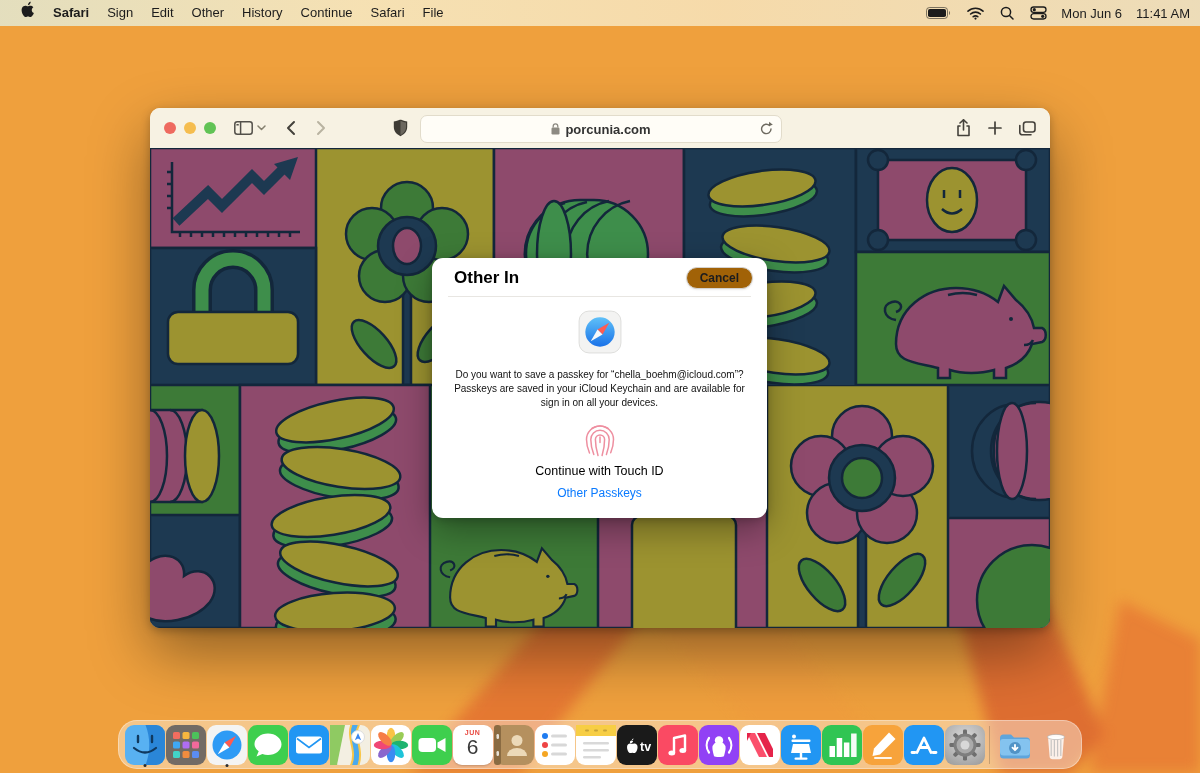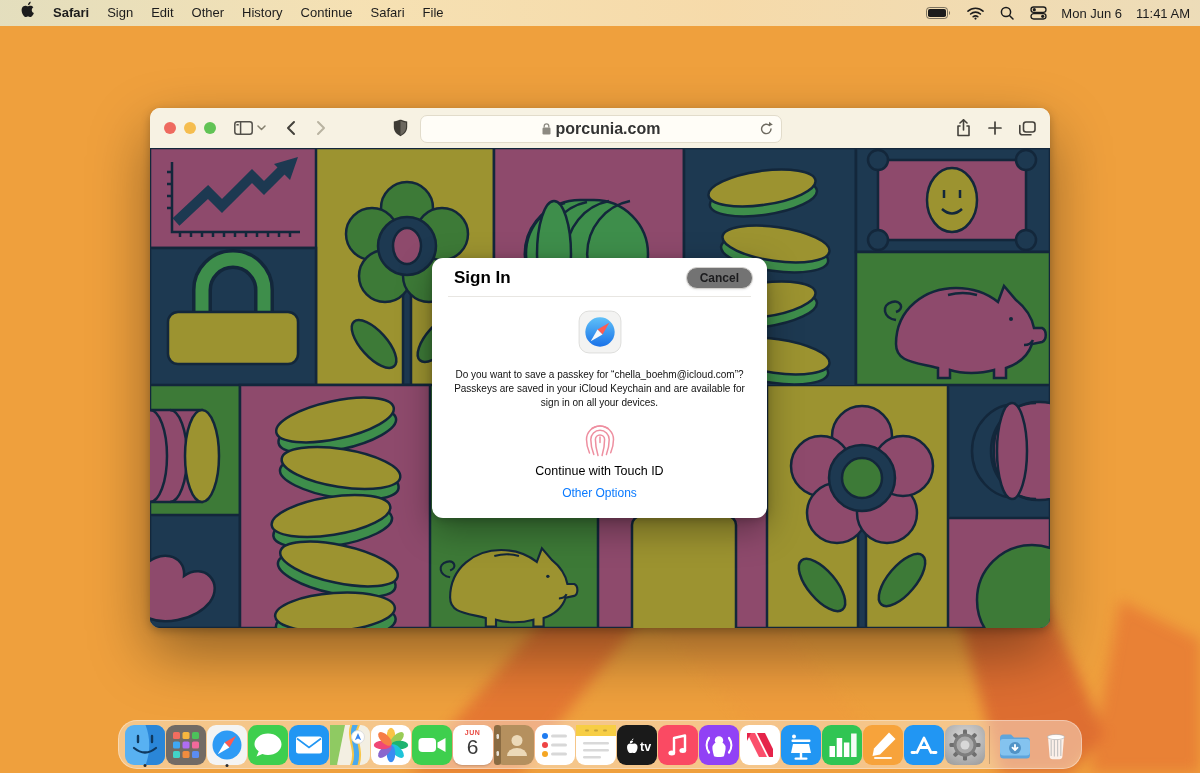--- a/index.html
+++ b/index.html
@@ -28,31 +28,31 @@
   .menubar .timetxt{padding-left:2px;}
   
   .window{position:absolute;left:150px;top:108px;width:900px;height:520px;border-radius:10px;
     box-shadow:0 25px 60px rgba(0,0,0,.4), 0 3px 10px rgba(0,0,0,.25);background:#f7f2e3;}
   .toolbar{position:absolute;left:0;top:0;right:0;height:40px;background:#f7f2e3;border-radius:10px 10px 0 0;
     border-bottom:1px solid #d6cfbd;display:flex;align-items:center;}
   .lights{display:flex;gap:8px;padding-left:14px;}
   .light{width:12px;height:12px;border-radius:50%;}
   .toolbtn{display:flex;align-items:center;justify-content:center;color:#53504a;}
   .urlfield{position:absolute;left:270px;top:7px;width:360px;height:26px;background:#fffdf7;border:1px solid #e2dccb;
-    border-radius:7px;display:flex;align-items:center;justify-content:center;font-size:16px;color:#3c3c3c;gap:5px;}
+    border-radius:7px;display:flex;align-items:center;justify-content:center;font-size:13px;color:#3c3c3c;gap:5px;}
   .urlreload{position:absolute;right:8px;top:5px;}
   .rightbtns{position:absolute;right:14px;top:0;height:40px;display:flex;align-items:center;gap:17px;}
   .content{position:absolute;left:0;top:40px;width:900px;height:480px;border-radius:0 0 10px 10px;overflow:hidden;background:#1d3951;}
   
   .dialog{position:absolute;left:282px;top:150px;width:335px;height:260px;background:#fff;border-radius:11px;
     box-shadow:0 12px 34px rgba(0,0,0,.34), 0 2px 8px rgba(0,0,0,.2);}
   .dlg-head{position:relative;height:38px;}
   .dlg-title{position:absolute;left:22px;top:10px;font-size:17px;font-weight:700;color:#000;}
   .dlg-cancel{position:absolute;right:14px;top:9px;padding:3px 13px;font-size:12px;font-weight:600;color:#1c1c1e;
-    background:#737373;border:1px solid #d4d2cf;border-radius:13px;box-shadow:0 1px 2px rgba(0,0,0,.08);cursor:default;}
+    background:#a16207;border:1px solid #d4d2cf;border-radius:13px;box-shadow:0 1px 2px rgba(0,0,0,.08);cursor:default;}
   .dlg-divider{margin:0 16px;border-top:1px solid #e8e6e2;}
   .dlg-body{text-align:center;}
   .dlg-safari{margin-top:13px;}
   .dlg-text{margin:10px auto 0;max-width:300px;font-size:10px;line-height:1.38;color:#111;}
   .dlg-fp{margin-top:11px;}
   .dlg-touch{font-size:12.5px;color:#000;}
   .dlg-other{margin-top:8px;font-size:12px;color:#0a7aff;cursor:pointer;}
   
   .dock{position:absolute;left:50%;transform:translateX(-50%);bottom:4px;height:47px;
     background:rgba(252,243,233,.45);border:1px solid rgba(255,255,255,.35);border-radius:19px;
@@ -396,21 +396,21 @@
 
         <g clip-path="url(#cCircle)">
           <rect x="798" y="370" width="102" height="110" class="mar ol"></rect>
           <circle cx="882" cy="452" r="55" class="grn ol"></circle>
         </g>
       </svg>
 
       
       <div class="dialog" style="top:110px">
         <div class="dlg-head">
-          <span class="dlg-title">Sign In</span>
+          <span class="dlg-title">Other In</span>
           <span class="dlg-cancel">Cancel</span>
         </div>
         <div class="dlg-divider"></div>
         <div class="dlg-body">
           <div class="dlg-safari">
             <svg width="44" height="44" viewBox="0 0 42 42">
               <defs>
                   <linearGradient id="sfb" x1="0" y1="0" x2="0" y2="1">
                     <stop offset="0" stop-color="#5fc0f8"></stop>
                     <stop offset="1" stop-color="#1a72e8"></stop>
@@ -428,21 +428,21 @@
           <div class="dlg-fp">
             <svg width="40" height="40" viewBox="0 0 40 40" fill="none" stroke="#ee8fa0" stroke-width="1.5" stroke-linecap="round">
               <path d="M12,8.5 a14.5,14.5 0 0 1 16,0"></path>
               <path d="M9.5,33 c-2,-4.5 -3,-8.5 -3,-13.5 a13.5,13.5 0 0 1 27,0 c0,5 -1,9 -2.8,13.3"></path>
               <path d="M13.8,34.5 c-2,-5 -3,-10 -3,-15 a9.2,9.2 0 0 1 18.4,0 c0,5 -0.9,10.2 -2.8,15"></path>
               <path d="M18,35.5 c-1.6,-5.3 -2.6,-10.8 -2.6,-16 a4.6,4.6 0 0 1 9.2,0 c0,5.2 -0.9,10.7 -2.5,16"></path>
               <path d="M20,17 v5.5"></path>
             </svg>
           </div>
           <div class="dlg-touch">Continue with Touch ID</div>
-          <div class="dlg-other">Other Options</div>
+          <div class="dlg-other">Other Passkeys</div>
         </div>
       </div>
     </div>
   </div>
 
   <div class="dock">
     <div class="dock-item">
       <svg width="40" height="40" viewBox="0 0 40 40">
           <rect width="40" height="40" rx="9" fill="#58b1f2"></rect>
           <path d="M20.5,0 H31 a9,9 0 0 1 9,9 V31 a9,9 0 0 1 -9,9 H20.5 C25.5,28 25.5,12 20.5,0 Z" fill="#2a86d8"></path>

